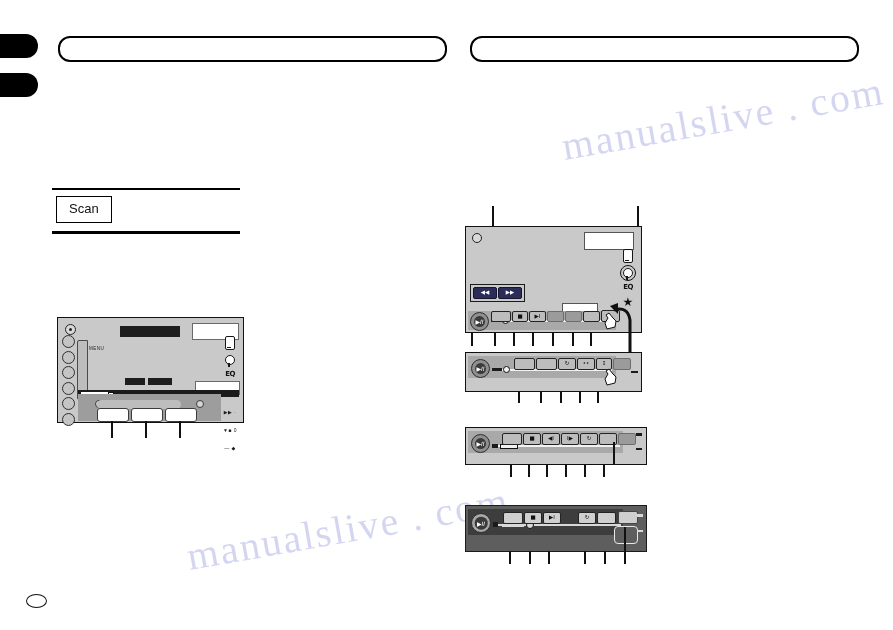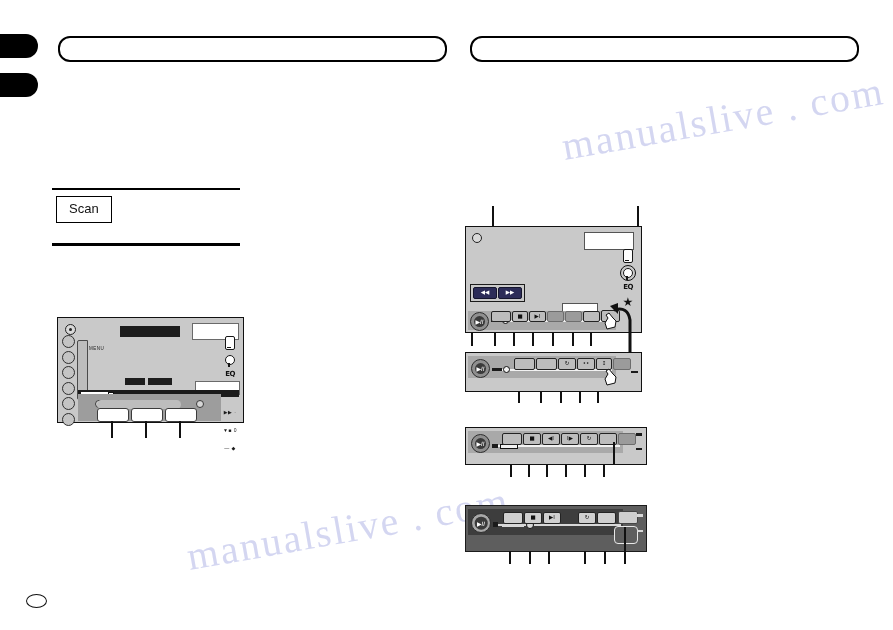--- a/index.html
+++ b/index.html
@@ -22,21 +22,21 @@
   
   .hdrbar{position:absolute;height:22px;border:2px solid #000;border-radius:12px;background:#fff;}
   .hdr-left{left:58px;top:36px;width:385px;}
   .hdr-right{left:470px;top:36px;width:385px;}
   .hdrbar span{display:block;padding:1px 12px;font-size:11px;line-height:18px;}
 
   
   .tbl{position:absolute;left:52px;top:188px;width:188px;}
   .tbl .rule-top{height:2px;background:#000;}
   .tbl .rule-bot{height:3px;background:#000;}
-  .tbl .body{padding:6px 0 20px 4px;}
+  .tbl .body{padding:6px 0 8px 4px;}
   .cellbox{display:inline-block;border:1.5px solid #000;padding:5px 12px 6px;
            font-size:13px;line-height:14px;background:#fff;}
 
   
   .unit{position:absolute;background:#c9c9c9;border:1.5px solid #111;}
   .whitebox{position:absolute;background:#fff;border:1px solid #555;}
 
   
   #unit-left{left:57px;top:317px;width:185px;height:104px;}
   #ul-topblack{left:62px;top:8px;width:60px;height:11px;background:#1d1d1d;position:absolute;}

